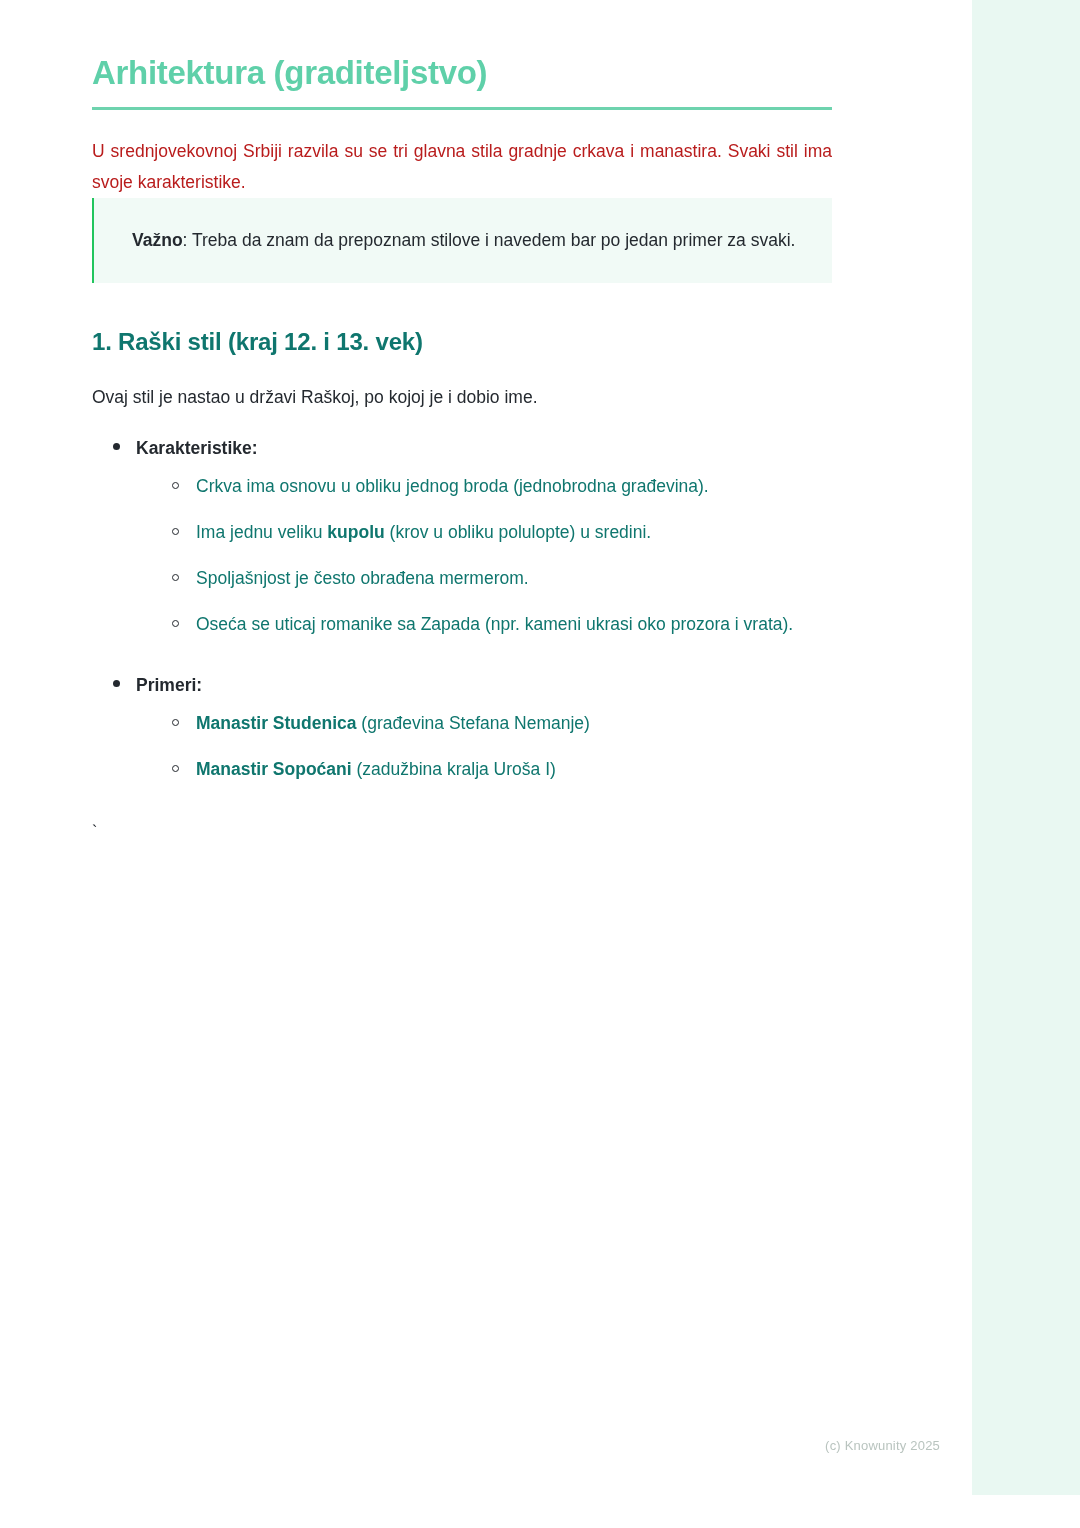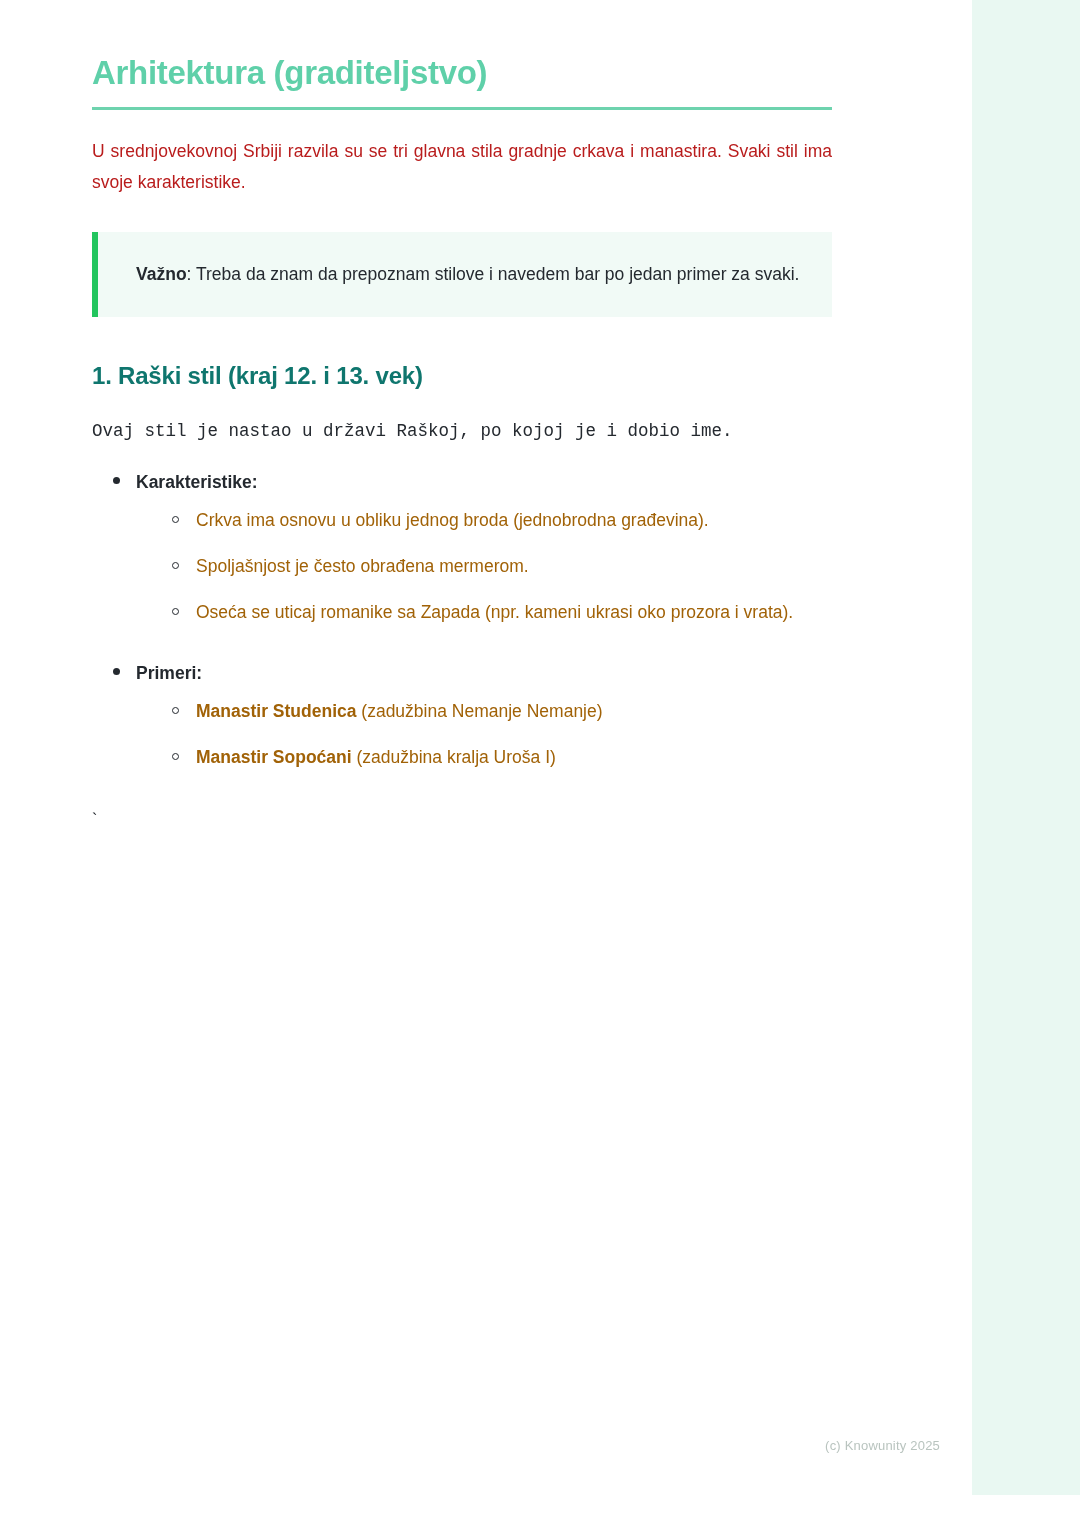--- a/index.html
+++ b/index.html
@@ -66,23 +66,22 @@
 
   p.intro {
     font-size: 17.5px;
     line-height: 1.75;
     color: #b91c1c;
     margin: 26px 0 0 0;
     text-align: justify;
   }
 
   .callout {
-    margin-top: 34px;
     background: #f1faf6;
-    border-left: 6px solid #22c55e;
+    border-left: 2px solid #22c55e;
     padding: 27px 30px 27px 38px;
     box-sizing: border-box;
     width: 740px;
   }
   .callout p {
     margin: 0;
     font-size: 17.5px;
     line-height: 1.78;
     color: #24292f;
     text-align: justify;
@@ -95,21 +94,20 @@
     color: #0f766e;
     margin: 45px 0 0 0;
     letter-spacing: -0.2px;
   }
 
   p.section-intro {
     font-size: 17.5px;
     line-height: 1.7;
     color: #24292f;
     margin: 27px 0 0 0;
-    font-family: Liberation Mono, monospace;
   }
 
   ul.lvl1 {
     list-style: none;
     margin: 22px 0 0 0;
     padding: 0 0 0 12px;
   }
   ul.lvl1 > li {
     position: relative;
     padding-left: 32px;
@@ -137,21 +135,21 @@
     list-style: none;
     margin: 10px 0 0 0;
     padding: 0 0 0 28px;
   }
   ul.lvl2 > li {
     position: relative;
     padding-left: 32px;
     margin-top: 17px;
     font-size: 17.5px;
     line-height: 1.65;
-    color: #a16207;
+    color: #0f766e;
   }
   ul.lvl2 > li:first-child { margin-top: 0; }
   ul.lvl2 > li::before {
     content: "";
     position: absolute;
     left: 8px;
     top: 10px;
     width: 7px;
     height: 7px;
     border-radius: 50%;
@@ -198,29 +196,30 @@
     <h2 class="section-title">1. Raški stil (kraj 12. i 13. vek)</h2>
 
     <p class="section-intro">Ovaj stil je nastao u državi Raškoj, po kojoj je i dobio ime.</p>
 
     <ul class="lvl1">
 
       <li>
         <span class="lvl1-label">Karakteristike:</span>
         <ul class="lvl2">
           <li><span>Crkva ima osnovu u obliku jednog broda (jednobrodna građevina).</span><b></b><span></span></li>
+          <li><span>Ima jednu veliku </span><b>kupolu</b><span> (krov u obliku polulopte) u sredini.</span></li>
           <li><span>Spoljašnjost je često obrađena mermerom.</span><b></b><span></span></li>
           <li><span>Oseća se uticaj romanike sa Zapada (npr. kameni ukrasi oko prozora i vrata).</span><b></b><span></span></li>
         </ul>
       </li>
 
       <li style="margin-top:32px;">
         <span class="lvl1-label">Primeri:</span>
         <ul class="lvl2">
-          <li><span></span><b>Manastir Studenica</b><span> (zadužbina Nemanje Nemanje)</span></li>
+          <li><span></span><b>Manastir Studenica</b><span> (građevina Stefana Nemanje)</span></li>
           <li><span></span><b>Manastir Sopoćani</b><span> (zadužbina kralja Uroša I)</span></li>
         </ul>
       </li>
 
     </ul>
 
     <div class="stray-mark">`</div>
 
   </div>
 </div>

